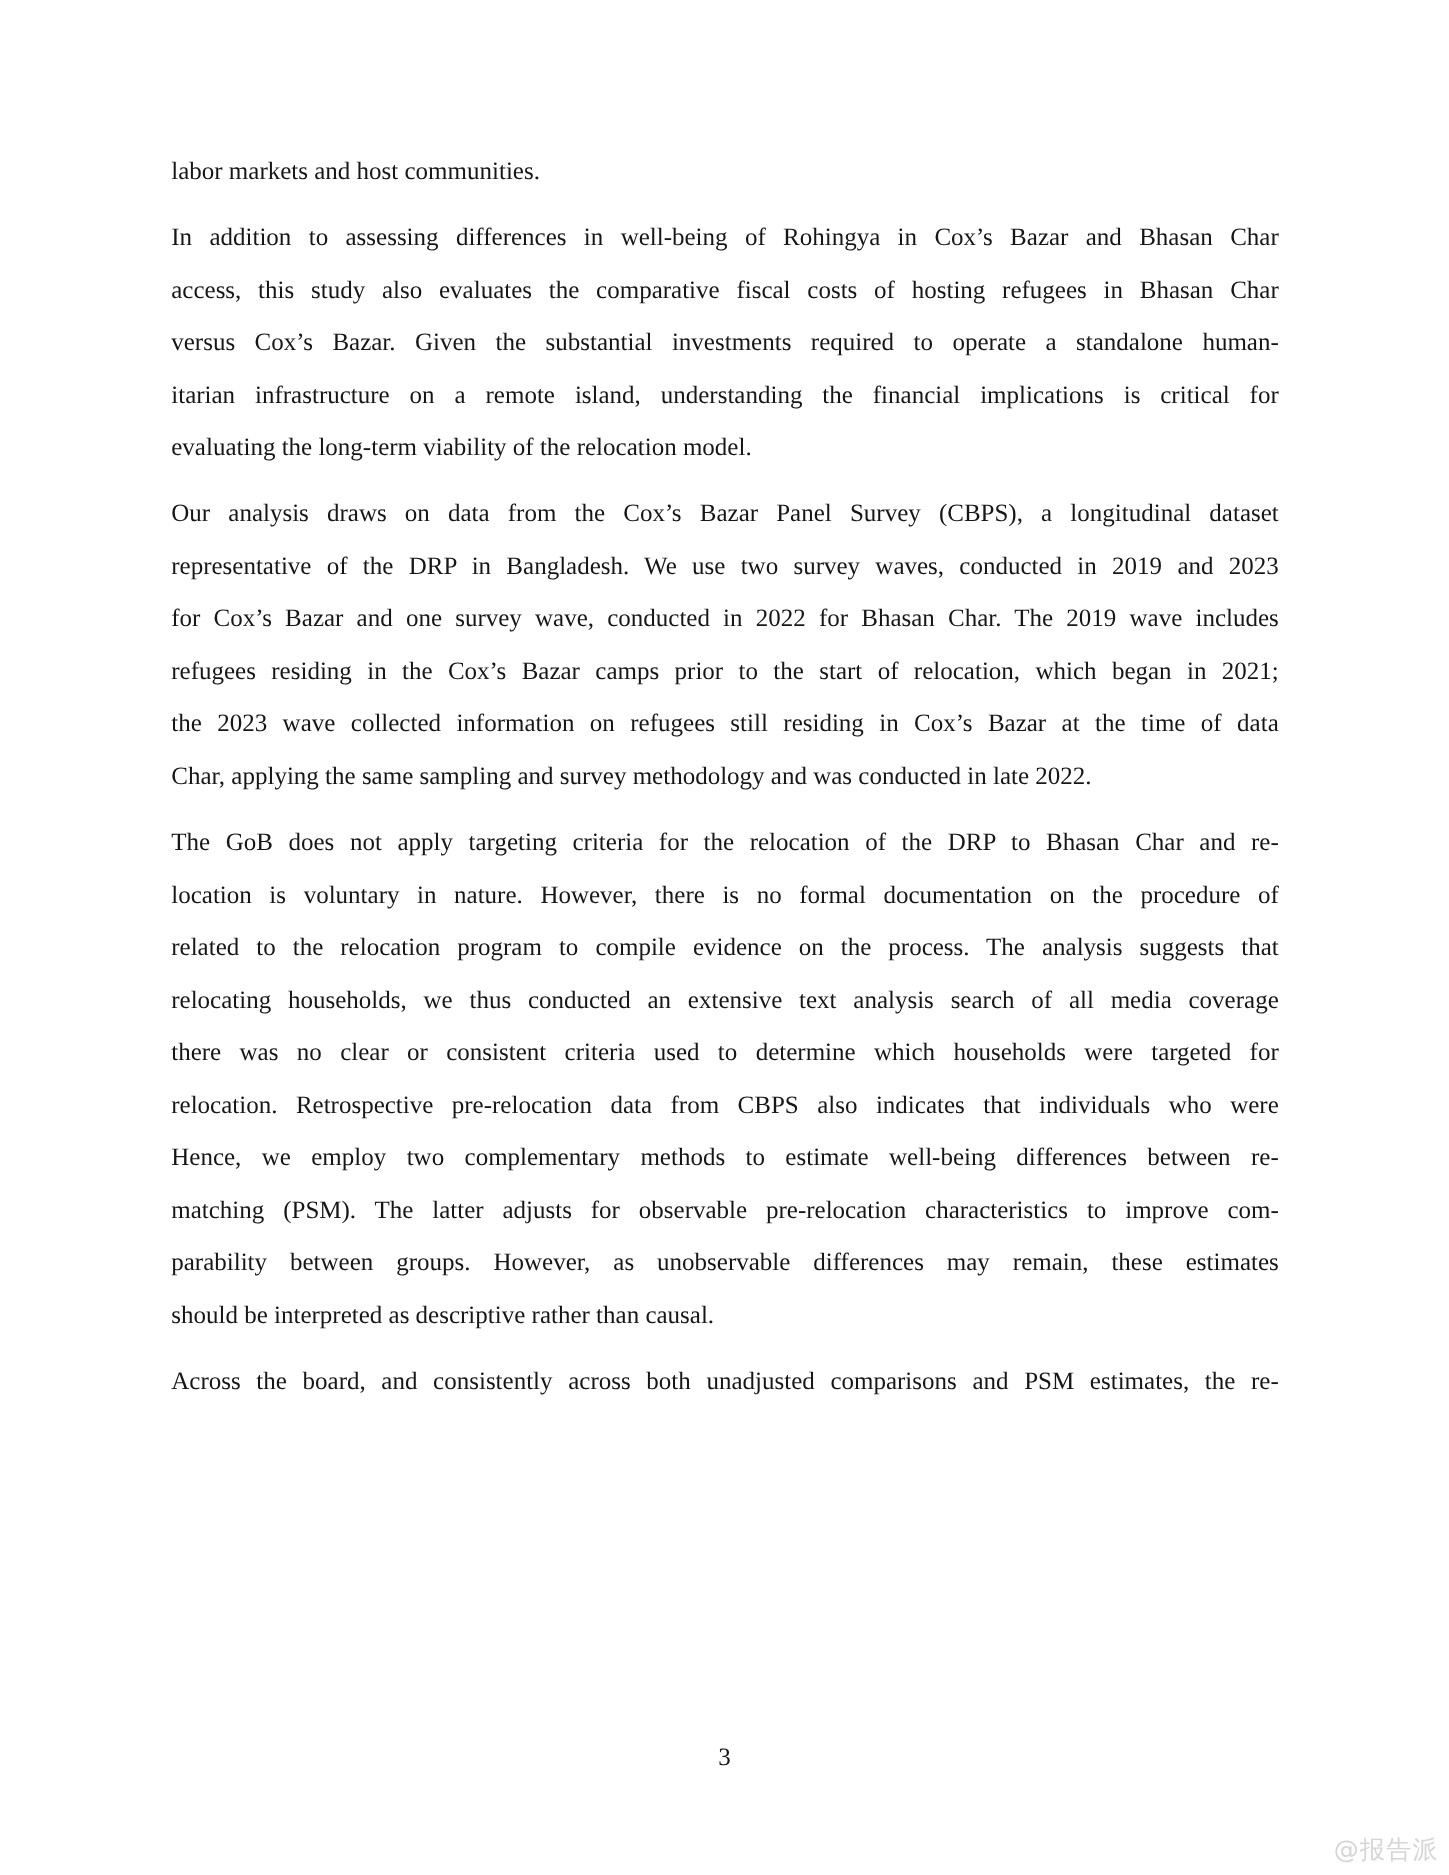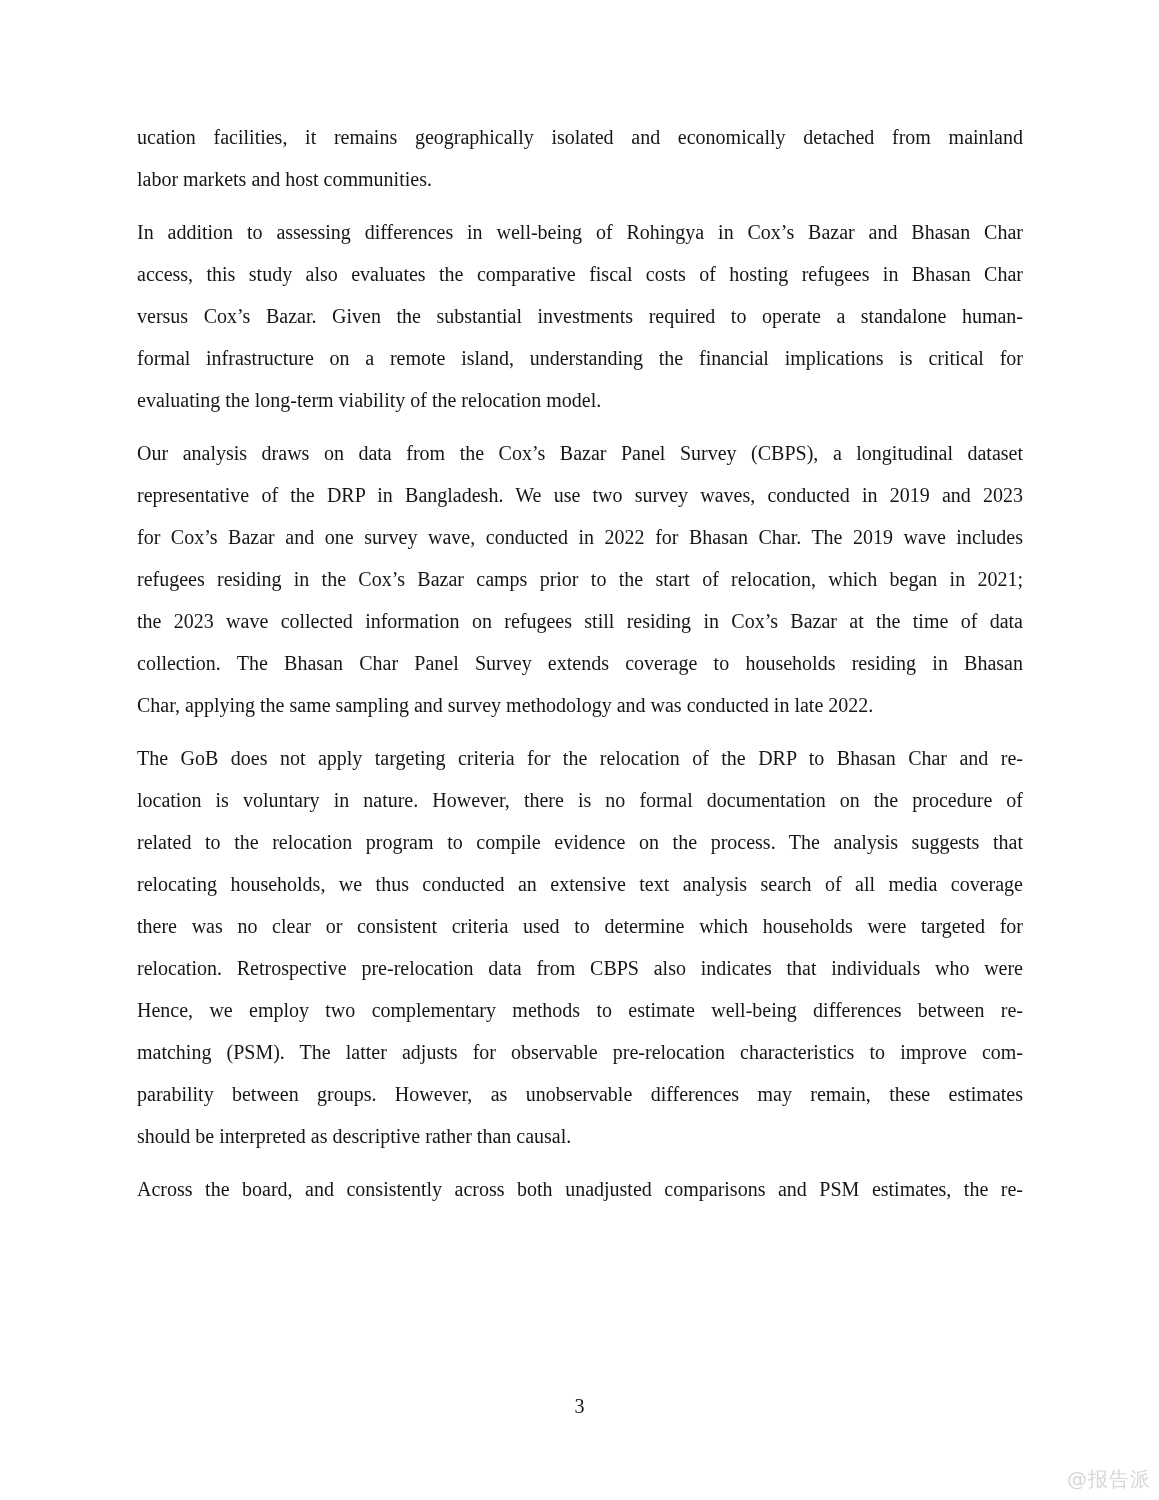--- a/index.html
+++ b/index.html
@@ -56,37 +56,35 @@
     letter-spacing: 1px;
     text-align: right;
   }
 </style>
 </head>
 <body>
 
 <div class="page">
   <div class="doc">
       <div class="para">
-        <div class="line">ucation facilities, it remains geographically isolated and economically detached from mainland</div>
         <div class="line line-last">labor markets and host communities.</div>
       </div>
       <div class="para">
         <div class="line">In addition to assessing differences in well-being of Rohingya in Cox’s Bazar and Bhasan Char</div>
         <div class="line">access, this study also evaluates the comparative fiscal costs of hosting refugees in Bhasan Char</div>
         <div class="line">versus Cox’s Bazar.  Given the substantial investments required to operate a standalone human-</div>
-        <div class="line">formal infrastructure on a remote island, understanding the financial implications is critical for</div>
+        <div class="line">itarian infrastructure on a remote island, understanding the financial implications is critical for</div>
         <div class="line line-last">evaluating the long-term viability of the relocation model.</div>
       </div>
       <div class="para">
         <div class="line">Our analysis draws on data from the Cox’s Bazar Panel Survey (CBPS), a longitudinal dataset</div>
         <div class="line">representative of the DRP in Bangladesh.  We use two survey waves, conducted in 2019 and 2023</div>
         <div class="line">for Cox’s Bazar and one survey wave, conducted in 2022 for Bhasan Char.  The 2019 wave includes</div>
         <div class="line">refugees residing in the Cox’s Bazar camps prior to the start of relocation, which began in 2021;</div>
         <div class="line">the 2023 wave collected information on refugees still residing in Cox’s Bazar at the time of data</div>
-        <div class="line">collection.  The Bhasan Char Panel Survey extends coverage to households residing in Bhasan</div>
         <div class="line line-last">Char, applying the same sampling and survey methodology and was conducted in late 2022.</div>
       </div>
       <div class="para">
         <div class="line">The GoB does not apply targeting criteria for the relocation of the DRP to Bhasan Char and re-</div>
         <div class="line">location is voluntary in nature.  However, there is no formal documentation on the procedure of</div>
         <div class="line">related to the relocation program to compile evidence on the process.  The analysis suggests that</div>
         <div class="line">relocating households, we thus conducted an extensive text analysis search of all media coverage</div>
         <div class="line">there was no clear or consistent criteria used to determine which households were targeted for</div>
         <div class="line">relocation.  Retrospective pre-relocation data from CBPS also indicates that individuals who were</div>
         <div class="line">Hence, we employ two complementary methods to estimate well-being differences between re-</div>

